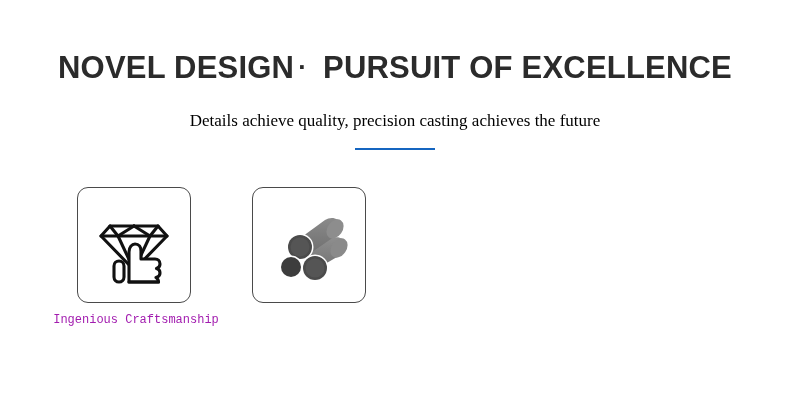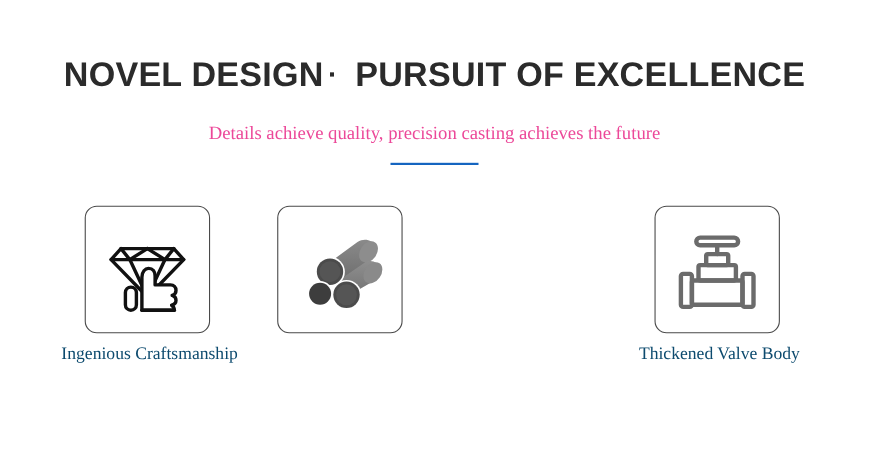--- a/index.html
+++ b/index.html
@@ -47,21 +47,21 @@
   }
 
   .subhead {
     position: absolute;
     top: 111px;
     left: 0;
     width: 790px;
     text-align: center;
     font-family: "Liberation Serif", serif;
     font-size: 17px;
-    color: #ec4899;
+    color: #000000;
     white-space: nowrap;
   }
 
   .divider {
     position: absolute;
     top: 148px;
     left: 355px;
     width: 80px;
     height: 2px;
     background: #1565c0;
@@ -96,23 +96,23 @@
     justify-content: center;
     background: #ffffff;
   }
   .icon-box svg { display: block; }
 
   .caption {
     position: absolute;
     top: 126px;
     left: 50%;
     transform: translateX(-50%);
-    font-family: Liberation Serif, serif;
-    font-size: 16px;
-    color: #0c4a6e;
+    font-family: Liberation Mono, monospace;
+    font-size: 12px;
+    color: #a21caf;
     white-space: nowrap;
     text-align: center;
   }
 </style>
 </head>
 <body>
 
 <div class="banner">
 
   <div class="headline">
@@ -180,38 +180,15 @@
 
             <circle cx="46" cy="63" r="13.5" fill="#ffffff"></circle>
             <circle cx="46" cy="63" r="12" fill="#4b4b4b"></circle>
             <circle cx="46" cy="63" r="9.5" fill="#555555"></circle>
           </svg>
         </span>
       </div>
     </div>
 
 
-    <div class="feature f3">
-      <div class="icon-box">
-        <span>
-          <svg width="82" height="82" viewBox="0 0 82 82" fill="none" stroke="#6b6b6b" stroke-width="4" stroke-linejoin="round" stroke-linecap="round">
-
-            <rect x="22" y="12" width="38" height="7" rx="3.5"></rect>
-
-            <path d="M41 19 L41 27"></path>
-
-            <rect x="31" y="27" width="20" height="10" rx="1.5"></rect>
-
-            <rect x="24" y="37" width="34" height="14" rx="1.5"></rect>
-
-            <rect x="18" y="51" width="46" height="22" rx="1.5"></rect>
-
-            <rect x="8" y="45" width="10" height="30" rx="2"></rect>
-
-            <rect x="64" y="45" width="10" height="30" rx="2"></rect>
-          </svg>
-        </span>
-      </div>
-      <div class="caption">Thickened Valve Body</div>
-    </div>
 
   </div>
 </div>
 
 </body></html>

